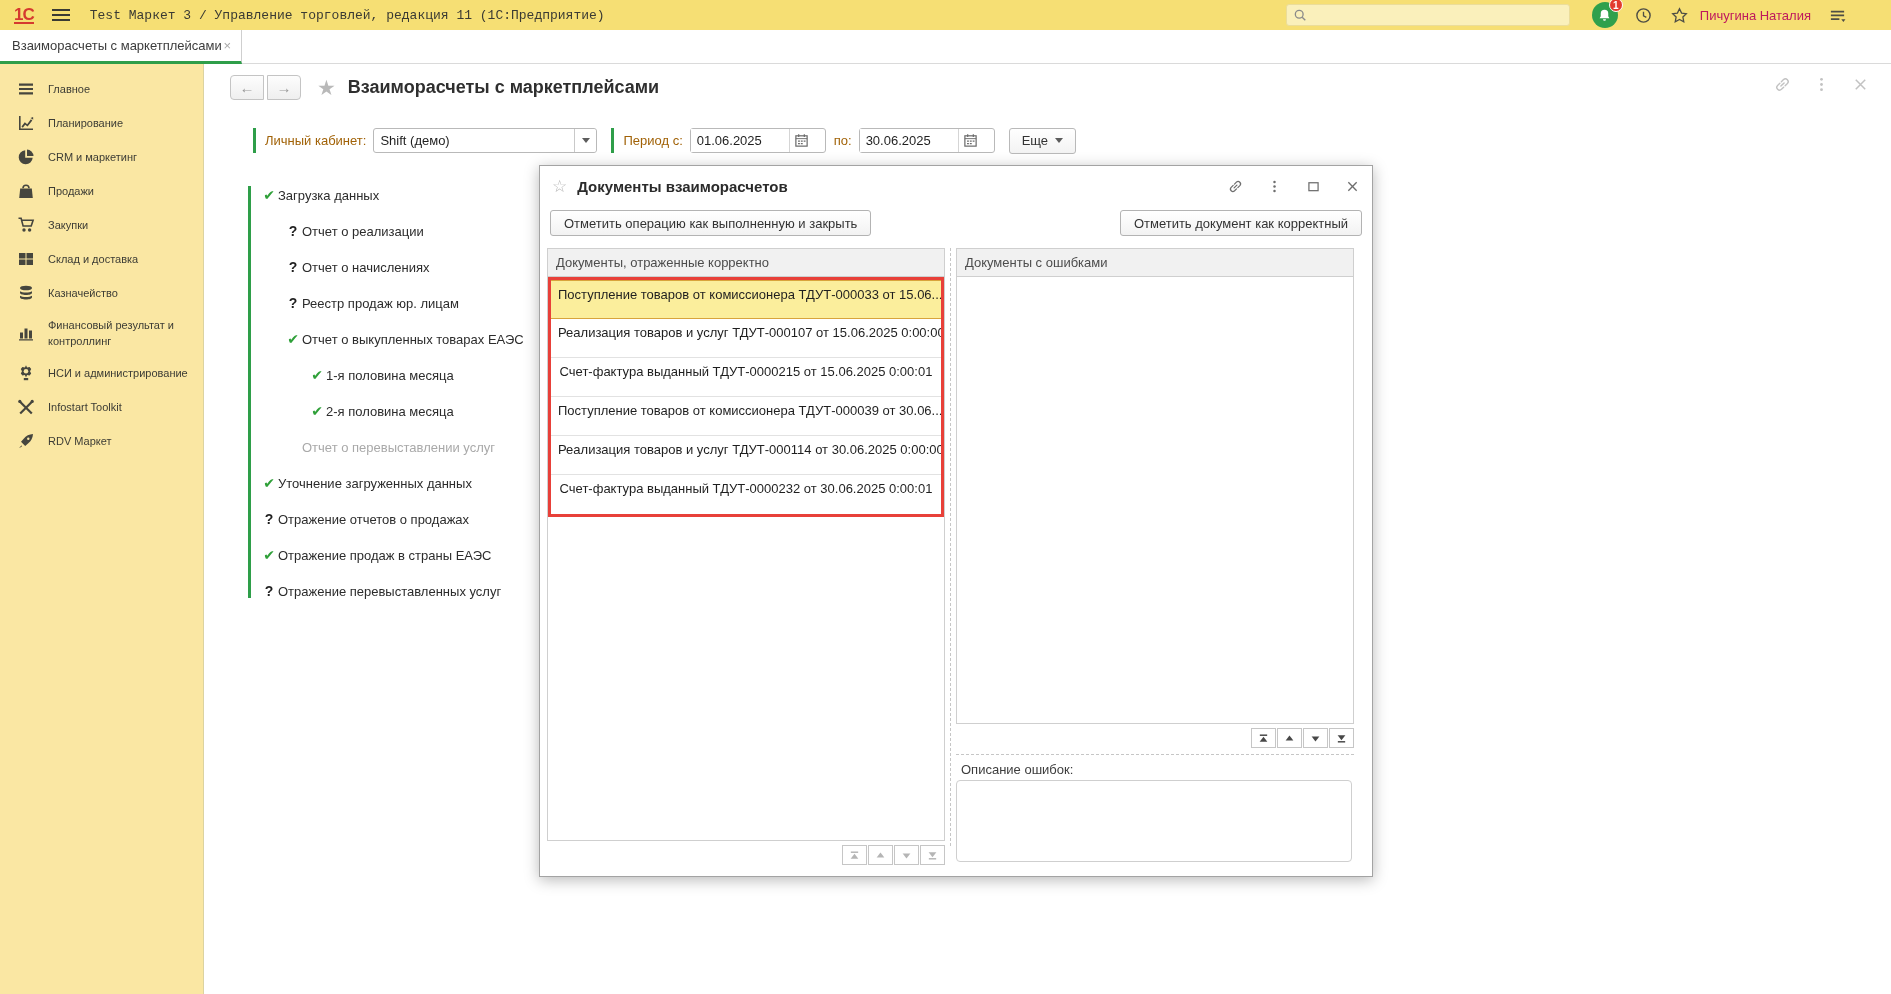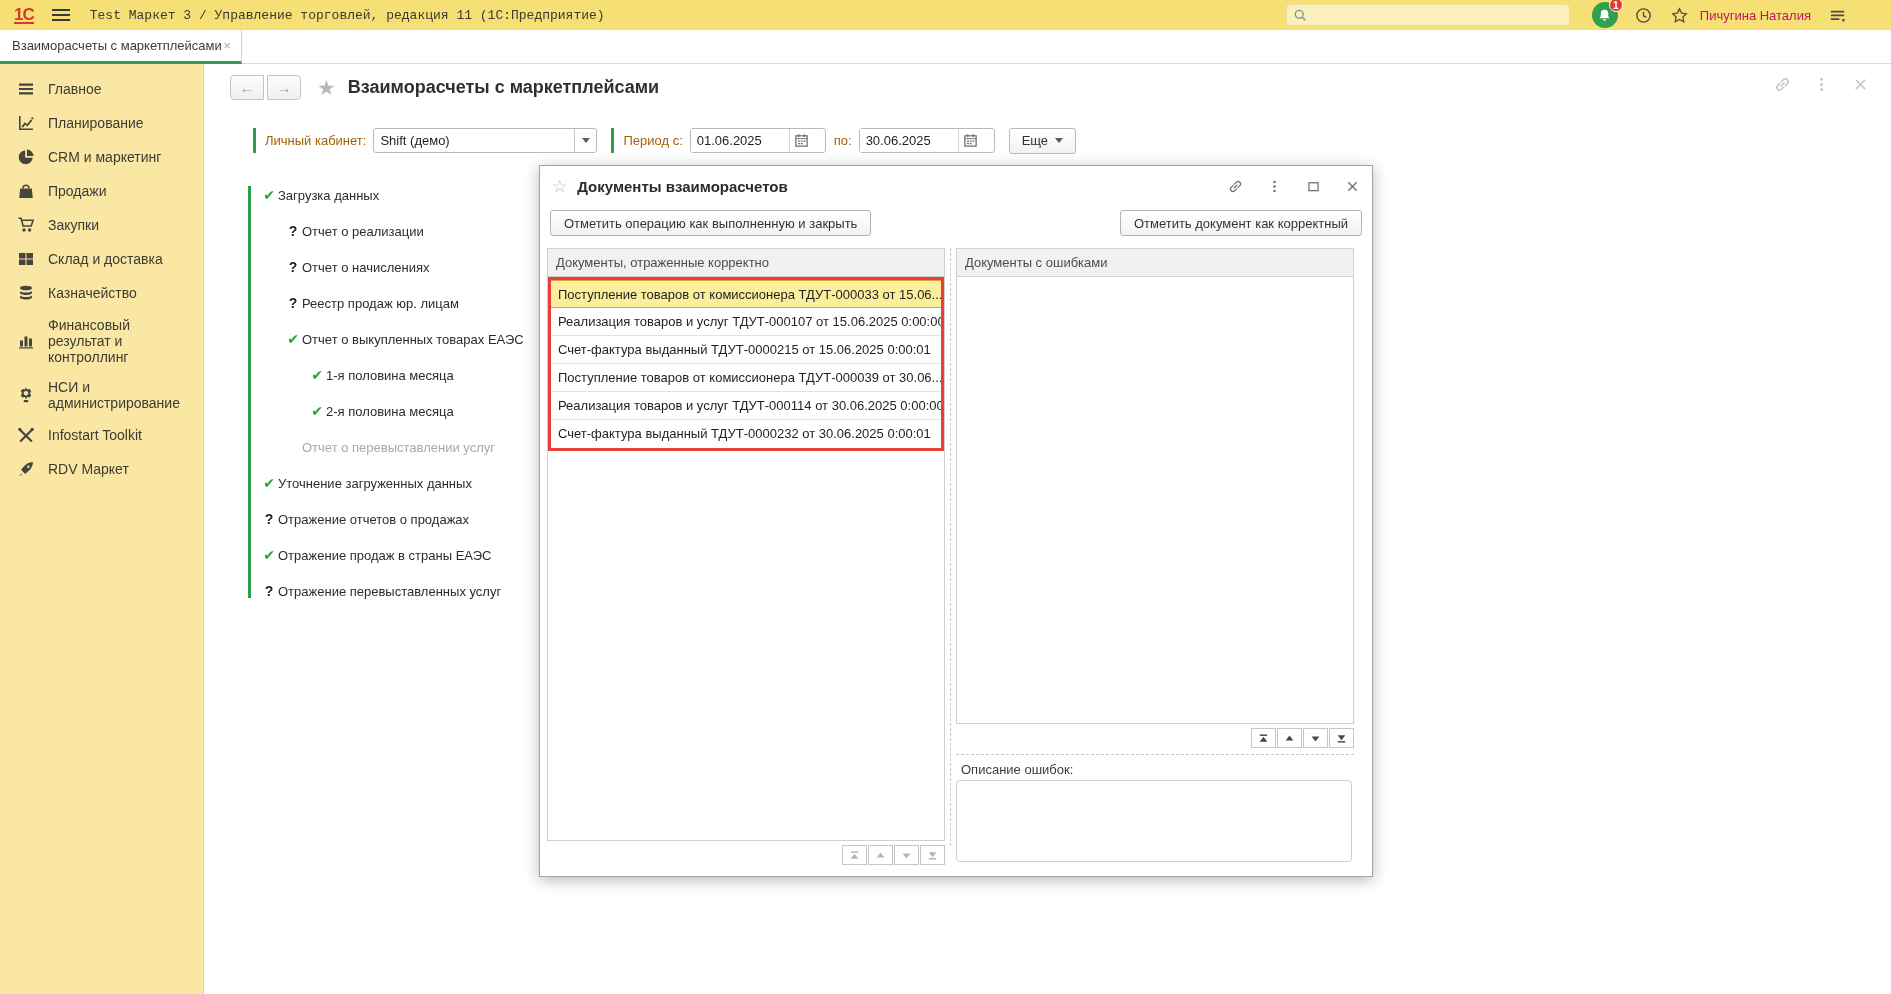--- a/index.html
+++ b/index.html
@@ -29,21 +29,21 @@
   .tabbar { position:absolute; left:0; top:30px; width:1891px; height:34px; background:#ffffff; border-bottom:1px solid #dadada; display:flex; }
   .tab { width:242px; height:34px; background:#fff; border-right:1px solid #cfcfcf; border-bottom:3px solid #2E9E49; display:flex; align-items:center; padding:0 8px 0 12px; cursor:pointer; }
   .tab-label { color:#3c3c3c; white-space:nowrap; overflow:hidden; }
   .tab-close { margin-left:auto; color:#a9a9a9; font-size:13px; cursor:pointer; padding:0 2px; }
 
   
   .sidebar { position:absolute; left:0; top:64px; width:204px; height:930px; background:#FAE7A3; border-right:1px solid #dcd3a0; padding-top:8px; overflow:hidden; }
   .side-item { display:flex; align-items:center; padding:7px 8px 7px 16px; cursor:pointer; min-height:34px; }
   .side-icon { width:19px; height:19px; flex:none; display:flex; align-items:center; justify-content:center; }
   .side-icon svg { width:18px; height:18px; }
-  .side-label { margin-left:13px; color:#3c3c35; font-size:14px; line-height:16px; }
+  .side-label { margin-left:13px; color:#3c3c35; font-size:11px; line-height:16px; }
 
   
   .main { position:absolute; left:205px; top:64px; width:1686px; height:930px; background:#fff; }
   .nav-row { position:absolute; left:25px; top:11px; display:flex; align-items:center; }
   .nav-btn { width:34px; height:25px; border:1px solid #c4c4c4; background:linear-gradient(#fdfdfd,#efefef); border-radius:4px; display:flex; align-items:center; justify-content:center; color:#9a9a9a; font-size:15px; cursor:pointer; }
   .nav-btn + .nav-btn { margin-left:3px; border-top-left-radius:0; border-bottom-left-radius:0; }
   .nav-btn:first-child { border-top-right-radius:0; border-bottom-right-radius:0; }
   .fav-star { color:#b9b9b9; font-size:21px; margin:0 12px 0 16px; cursor:pointer; }
   .page-title { font-size:18px; font-weight:bold; color:#2f2f2f; }
   .main-icons { position:absolute; right:22px; top:12px; display:flex; align-items:center; color:#c2c2c2; }
@@ -88,21 +88,21 @@
   .dlg-icons svg { width:15px; height:15px; }
   .btn { height:26px; border:1px solid #b3b3b3; border-radius:3px; background:linear-gradient(#fff,#f2f2f2); padding:0 13px; color:#333; cursor:pointer; font-size:13px; display:inline-flex; align-items:center; }
   .dlg-btn-complete { position:absolute; left:10px; top:44px; }
   .dlg-btn-correct { position:absolute; right:10px; top:44px; }
 
   .panel-header { height:29px; background:#f1f1f1; border:1px solid #cfcfcf; display:flex; align-items:center; padding:0 8px; color:#4c4c4c; }
   .list-body { background:#fff; border:1px solid #cfcfcf; border-top:none; position:relative; overflow:hidden; }
   .panel-left { position:absolute; left:7px; top:82px; width:398px; }
   .panel-left .list-body { height:564px; }
   .rows-wrap { border:3px solid #E84039; }
-  .doc-row { height:28px; line-height:27px; padding:0 7px; border-bottom:1px solid #e2e2e2; white-space:nowrap; overflow:hidden; color:#1f1f1f; cursor:pointer; background:#fff; }
+  .doc-row { height:39px; line-height:27px; padding:0 7px; border-bottom:1px solid #e2e2e2; white-space:nowrap; overflow:hidden; color:#1f1f1f; cursor:pointer; background:#fff;text-align:center; }
   .doc-row:last-child { border-bottom:none; }
   .doc-row.selected { background:#FBEE9C; border-top:1px solid #D8A43C; border-bottom:1px solid #D8A43C; }
 
   .list-nav { display:flex; }
   .list-nav .nbtn { width:25px; height:20px; border:1px solid #c6c6c6; background:#fff; display:flex; align-items:center; justify-content:center; cursor:pointer; margin-left:1px; }
   .list-nav .nbtn svg { width:11px; height:11px; }
   .list-nav.disabled .nbtn svg path { fill:#b5b5b5; }
   .list-nav.enabled .nbtn svg path { fill:#474747; }
   .nav-left { position:absolute; left:7px; top:679px; width:398px; display:flex; justify-content:flex-end; }
   .nav-right { position:absolute; left:416px; top:562px; width:398px; display:flex; justify-content:flex-end; }

